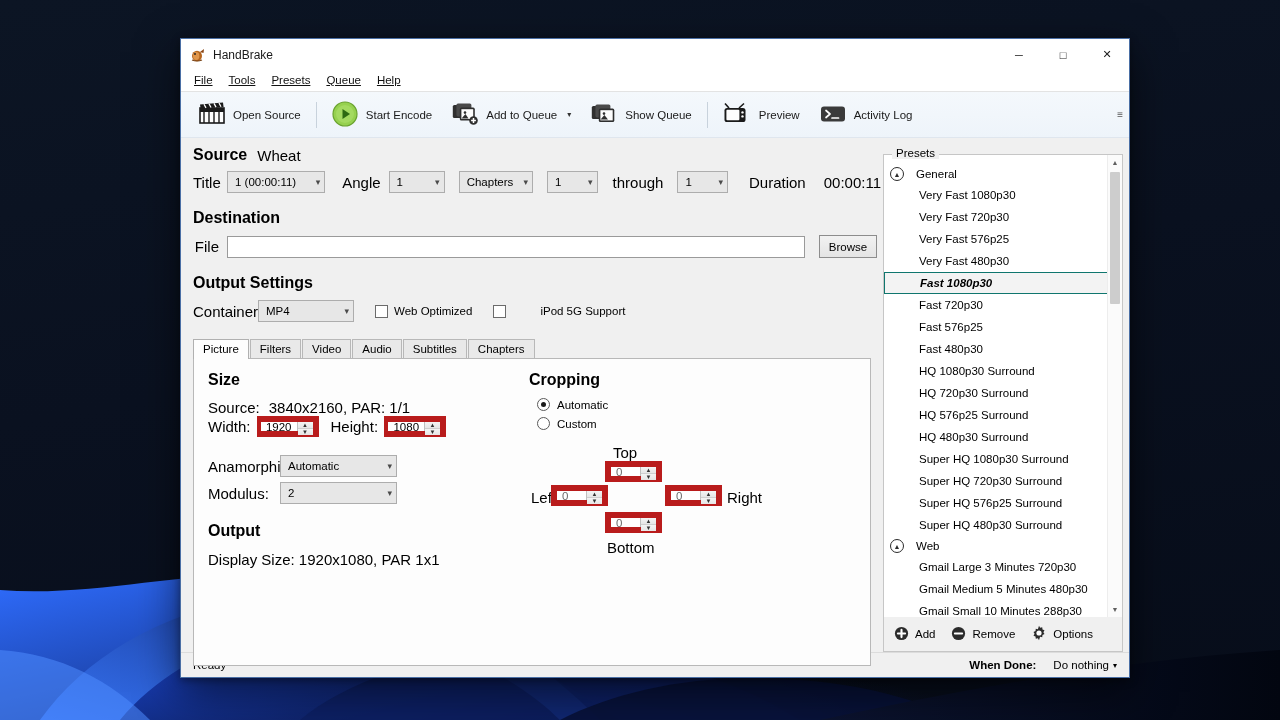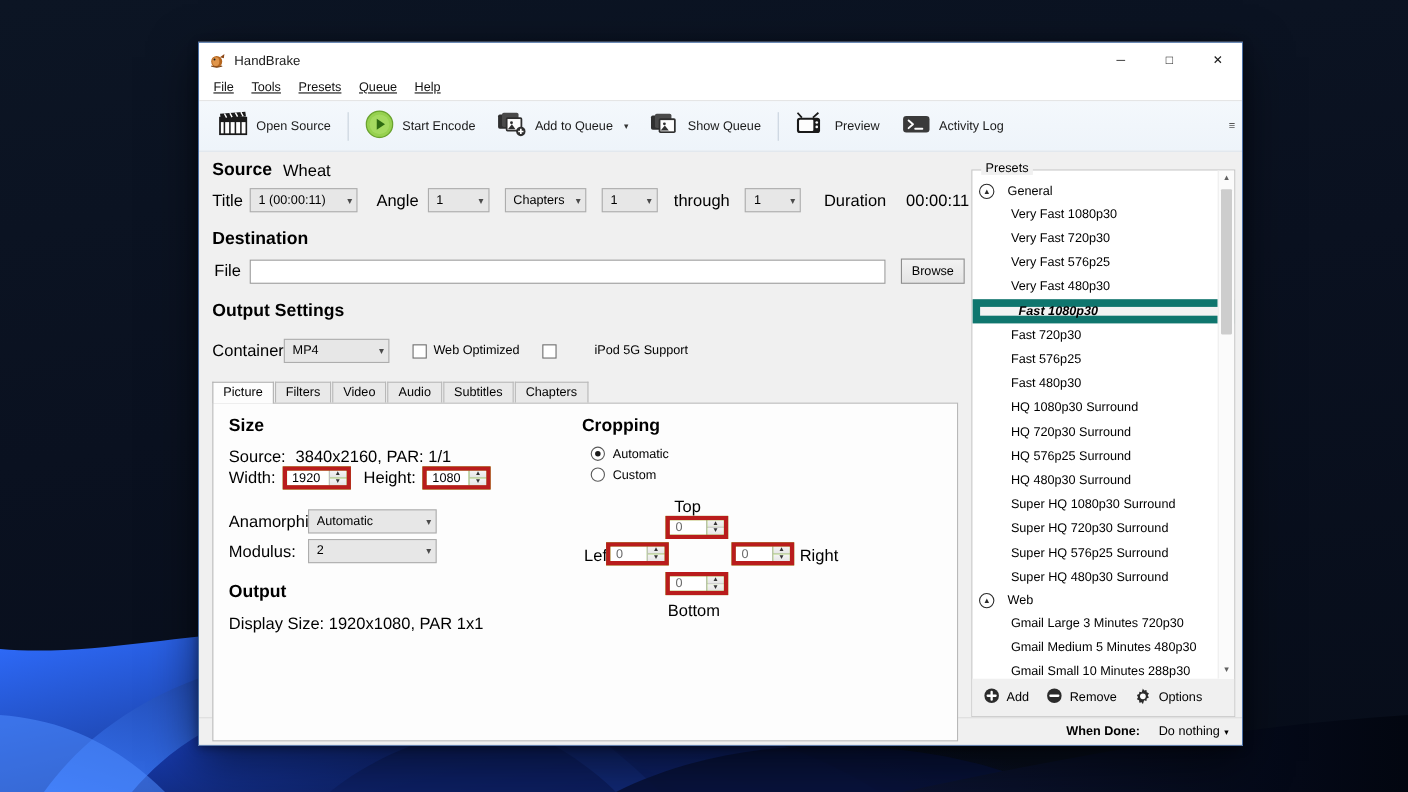--- a/index.html
+++ b/index.html
@@ -150,21 +150,21 @@
     background: #e9e9e9; margin-right: 1px; line-height: 13px;
   }
   .tab.active { background: #fdfdfd; border-color: #b0b0b0; position: relative; z-index: 2; }
   .tabpanel {
     border: 1px solid #b8b8b8; background: #fdfdfd;
     height: 308px; margin-top: -1px;
     position: relative;
   }
 
   
-  .spin { display: flex; height: 21px; border: 4px solid #b91c1c; background:#84cc16; }
+  .spin { display: flex; height: 21px; border: 6px solid #b91c1c; background:#4d7c0f;justify-content:flex-end; }
   .spin .sv {
     font-size: 11.5px; color: #000; padding: 0 5px;
     display: flex; align-items: center; background: #fff;
   }
   .spin.gray .sv { color: #6b6b6b; }
   .spin .sbtns {
     width: 16px; display: flex; flex-direction: column;
     border-left: 1px solid #bfbfbf; flex: 0 0 auto;
   }
   .spin .sbtn {
@@ -199,21 +199,21 @@
     border: 1px solid #2b2b2b;
     display: flex; align-items: center; justify-content: center;
     font-size: 7px; color: #2b2b2b; flex: 0 0 auto;
   }
   .preset-group-name { font-size: 11.5px; color: #000; }
   .preset-item {
     height: 22px; display: flex; align-items: center;
     padding-left: 35px; font-size: 11.5px; color: #000;
   }
   .preset-item.selected {
-    background: #f3f3f3; border: 7px solid #0f766e;
+    background: #f3f3f3; border: 1px solid #0f766e;
     font-weight: bold; font-style: italic;
   }
   .presets-scroll {
     position: absolute; right: 0; top: 0; bottom: 0; width: 15px;
     background: #fbfbfb; border-left: 1px solid #ededed;
   }
   .sc-arrow {
     height: 15px; display: flex; align-items: center; justify-content: center;
     font-size: 7px; color: #606060;
   }
@@ -439,21 +439,21 @@
         <span class="lbl" style="width:26px;text-align:right;">File</span>
         <div class="textbox" style="width:578px;">
           <span></span>
         </div>
         <div class="pushbtn" style="width:58px;margin-left:6px;">
           <span>Browse</span>
         </div>
       </div>
 
       <div class="section-head" style="margin-top:16px;">Output Settings</div>
-      <div class="row" style="gap:9px;margin-top:16px;">
+      <div class="row" style="gap:9px;margin-top:8px;">
         <span class="lbl" style="width:56px;text-align:right;">Container</span>
         <div class="combo" style="width:96px;">
           <span class="cv">MP4</span>
           <span class="chev">▾</span>
         </div>
         <div class="checkbox-wrap" style="margin-left:12px;">
           <span class="cbox"></span>
           <span>Web Optimized</span>
         </div>
         <div class="checkbox-wrap" style="margin-left:12px;gap:34px;">

